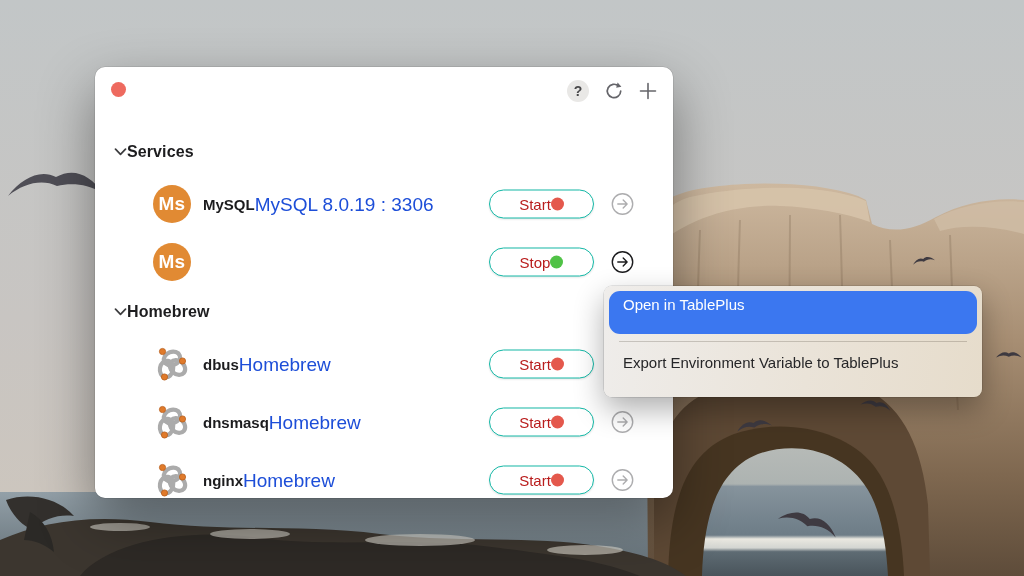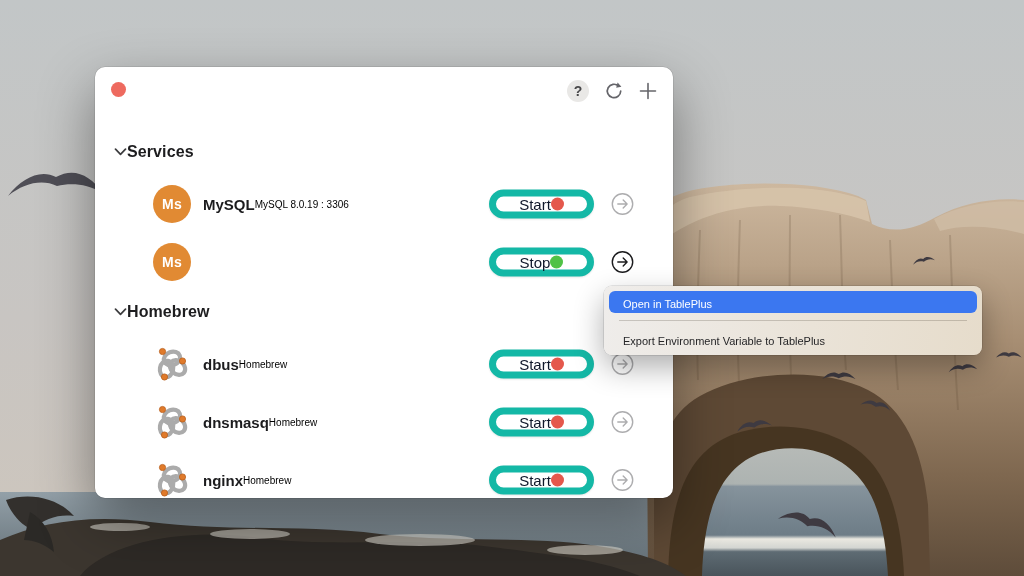--- a/index.html
+++ b/index.html
@@ -21,38 +21,38 @@
 
   .content{position:absolute;top:72px;left:16px;right:16px;}
   .section-header{height:26px;display:flex;align-items:center;padding-left:3px;
                   font-size:16px;font-weight:600;color:#1d1d1f;letter-spacing:.1px;}
   .section-header + .rows{margin-top:10px;}
   .section + .section{margin-top:8px;}
   .row{position:relative;height:58px;display:flex;align-items:center;}
   .svc-icon{margin-left:42px;width:38px;height:38px;flex:none;display:flex;align-items:center;justify-content:center;}
   .mysql-circle{width:38px;height:38px;border-radius:50%;background:#E18A33;display:flex;
                 align-items:center;justify-content:center;}
-  .ms-label{color:#fff;font-size:14px;font-weight:700;letter-spacing:.2px;}
+  .ms-label{color:#fff;font-size:19px;font-weight:700;letter-spacing:.2px;}
   .svc-text{margin-left:12px;display:flex;flex-direction:row;justify-content:center;min-width:0;}
   .svc-title{font-size:15px;font-weight:600;color:#1c1c1e;line-height:19px;}
-  .svc-sub{font-size:10px;color:#000000;line-height:17px;margin-top:1px;}
+  .svc-sub{font-size:19px;color:#1d4ed8;line-height:17px;margin-top:1px;}
   .action-btn{position:absolute;right:63px;top:50%;transform:translateY(-50%);width:105px;height:29px;
-              border-radius:15px;border:7px solid #14b8a6;background:#fff;
+              border-radius:15px;border:1px solid #14b8a6;background:#fff;
               box-shadow:0 1px 2px rgba(0,0,0,.10);display:flex;align-items:center;justify-content:center;
-              gap:0;font-size:15px;color:#0f172a;font-family:inherit;cursor:default;padding:0;}
+              gap:0;font-size:15px;color:#b91c1c;font-family:inherit;cursor:default;padding:0;}
   .status-dot{width:13px;height:13px;border-radius:50%;flex:none;}
   .arrow-btn{position:absolute;right:23px;top:50%;transform:translateY(-50%);width:23px;height:23px;
              color:#ADADAF;cursor:default;}
   .arrow-btn.active{color:#1c1c1e;}
 
   
   .menu{position:absolute;left:604px;top:286px;width:368px;border-radius:8px;padding:5px;
         background:linear-gradient(100deg,#EFEDEB 0%,#EAE3D8 55%,#E6DCCB 100%);
         box-shadow:0 0 0 0.5px rgba(0,0,0,.18),0 12px 30px rgba(0,0,0,.32);z-index:5;}
-  .menu-item{height:22px;line-height:27px;border-radius:6px;padding:0 14px;font-size:11px;
+  .menu-item{height:43px;line-height:27px;border-radius:11px;padding:0 14px;font-size:15px;
              color:#262628;white-space:nowrap;overflow:hidden;cursor:default;}
   .menu-item.highlighted{background:#3B77F0;color:#ffffff;}
   .menu-divider{height:1px;background:rgba(80,70,58,.25);margin:7px 10px;}
 </style>
 </head>
 <body>
 
 <div class="stage">
 
   <svg class="bg" viewBox="0 0 1024 576" aria-hidden="true">

